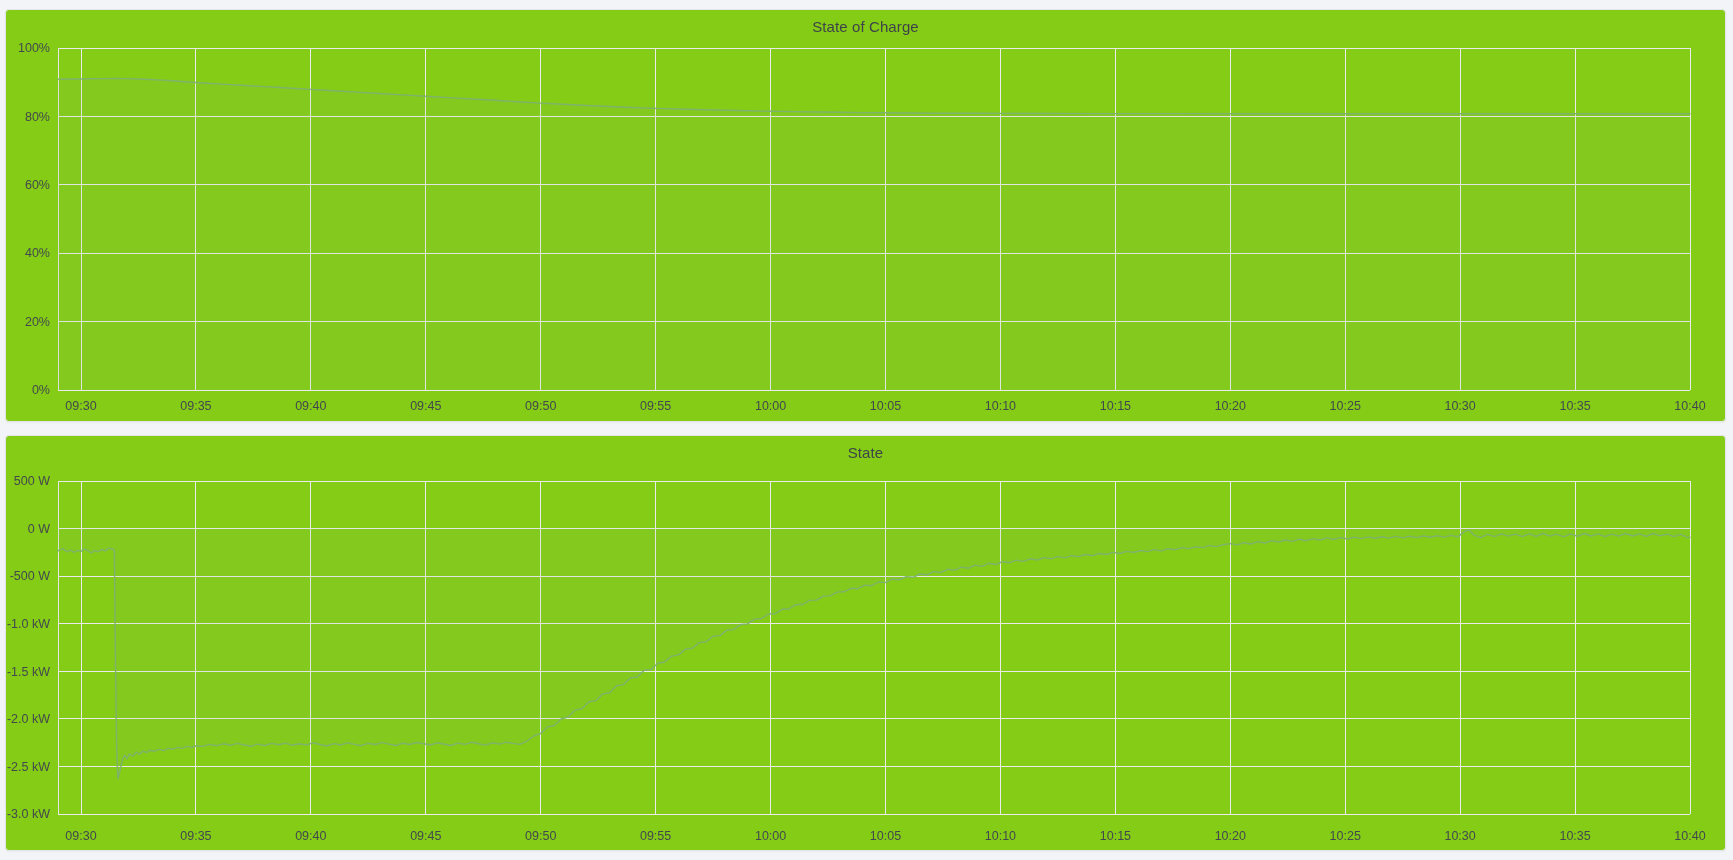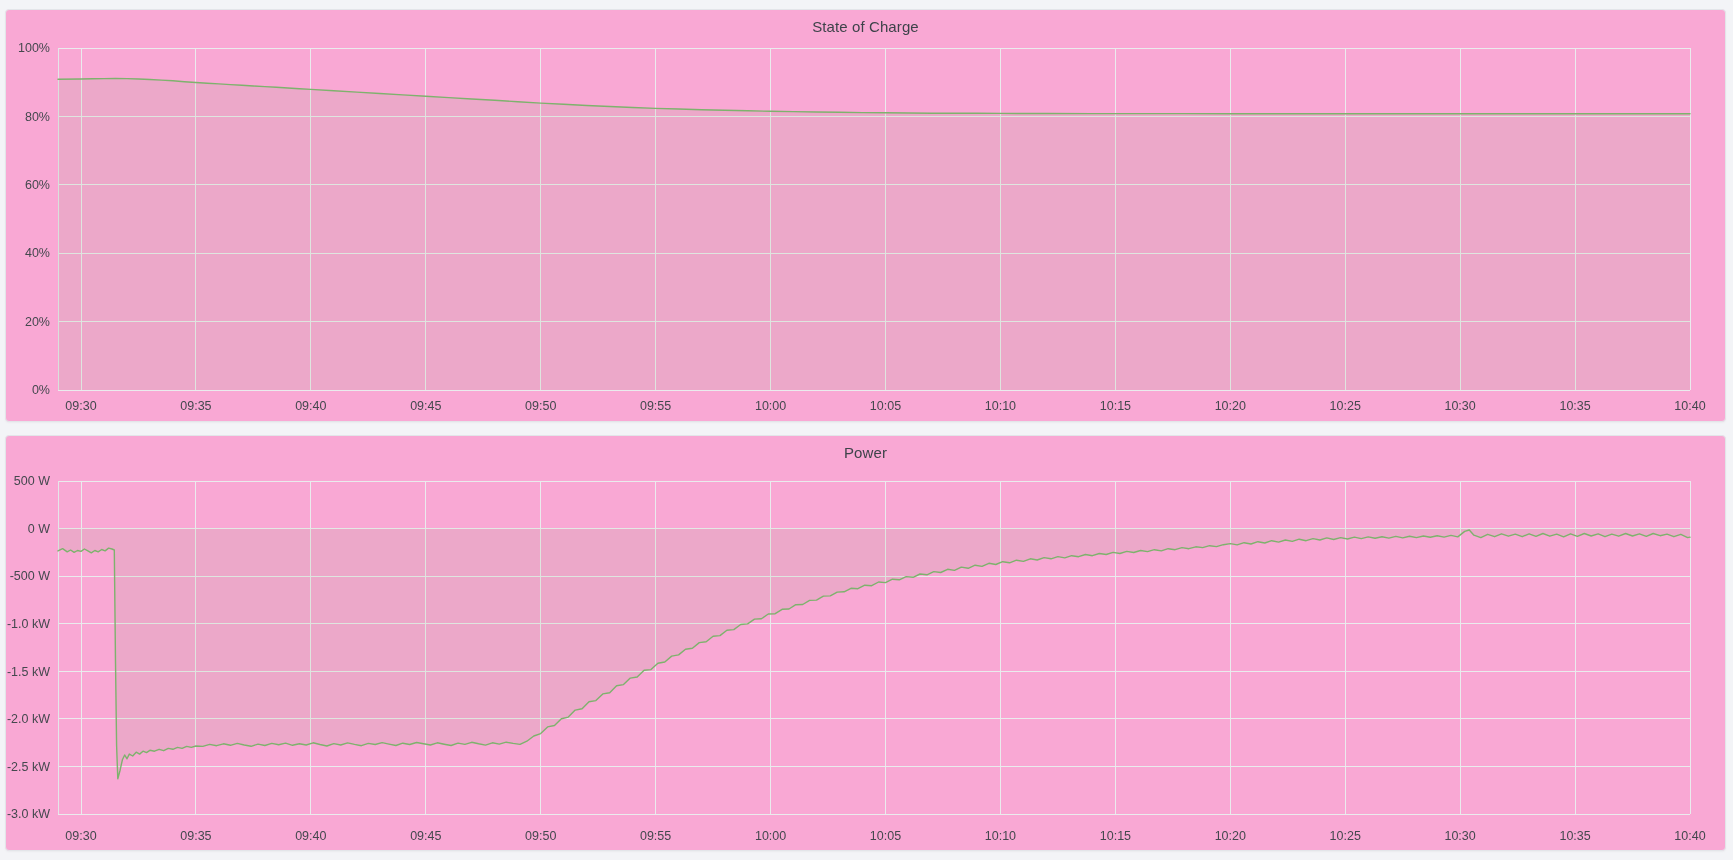--- a/index.html
+++ b/index.html
@@ -3,21 +3,21 @@
 <meta charset="utf-8">
 <style>
   html,body{margin:0;padding:0;}
   body{
     width:1733px;height:860px;position:relative;overflow:hidden;
     background:#f3f4f7;
     font-family:"Liberation Sans", sans-serif;
   }
   .panel{
     position:absolute;left:5px;width:1721px;
-    background:#f9a8d4;
+    background:#84cc16;
     border:1px solid #e3e5e9;
     border-radius:4px;
     box-shadow:0 1px 2px rgba(24,26,27,0.04);
     box-sizing:border-box;
   }
   #panel-soc{top:9px;height:413px;}
   #panel-power{top:435px;height:416px;}
   .panel-title{
     position:absolute;top:5px;left:0;right:0;margin:0;
     text-align:center;
@@ -79,21 +79,21 @@
       <text x="1109.4" y="400" class="tick xlab">10:15</text>
       <text x="1224.3" y="400" class="tick xlab">10:20</text>
       <text x="1339.2" y="400" class="tick xlab">10:25</text>
       <text x="1454.1" y="400" class="tick xlab">10:30</text>
       <text x="1569.1" y="400" class="tick xlab">10:35</text>
       <text x="1684.0" y="400" class="tick xlab">10:40</text>
     </svg>
 </div>
 
 <div class="panel" id="panel-power">
-  <h2 class="panel-title">Power</h2>
+  <h2 class="panel-title">State</h2>
   <svg class="chart-svg" id="chart-power" viewBox="0 0 1719 414" width="1719" height="414">
       <line x1="52" x2="1684" y1="45.0" y2="45.0" class="grid"></line>
       <line x1="52" x2="1684" y1="92.6" y2="92.6" class="grid"></line>
       <line x1="52" x2="1684" y1="140.1" y2="140.1" class="grid"></line>
       <line x1="52" x2="1684" y1="187.7" y2="187.7" class="grid"></line>
       <line x1="52" x2="1684" y1="235.3" y2="235.3" class="grid"></line>
       <line x1="52" x2="1684" y1="282.9" y2="282.9" class="grid"></line>
       <line x1="52" x2="1684" y1="330.4" y2="330.4" class="grid"></line>
       <line x1="52" x2="1684" y1="378.0" y2="378.0" class="grid"></line>
       <line x1="75.0" x2="75.0" y1="45" y2="378" class="grid"></line>

